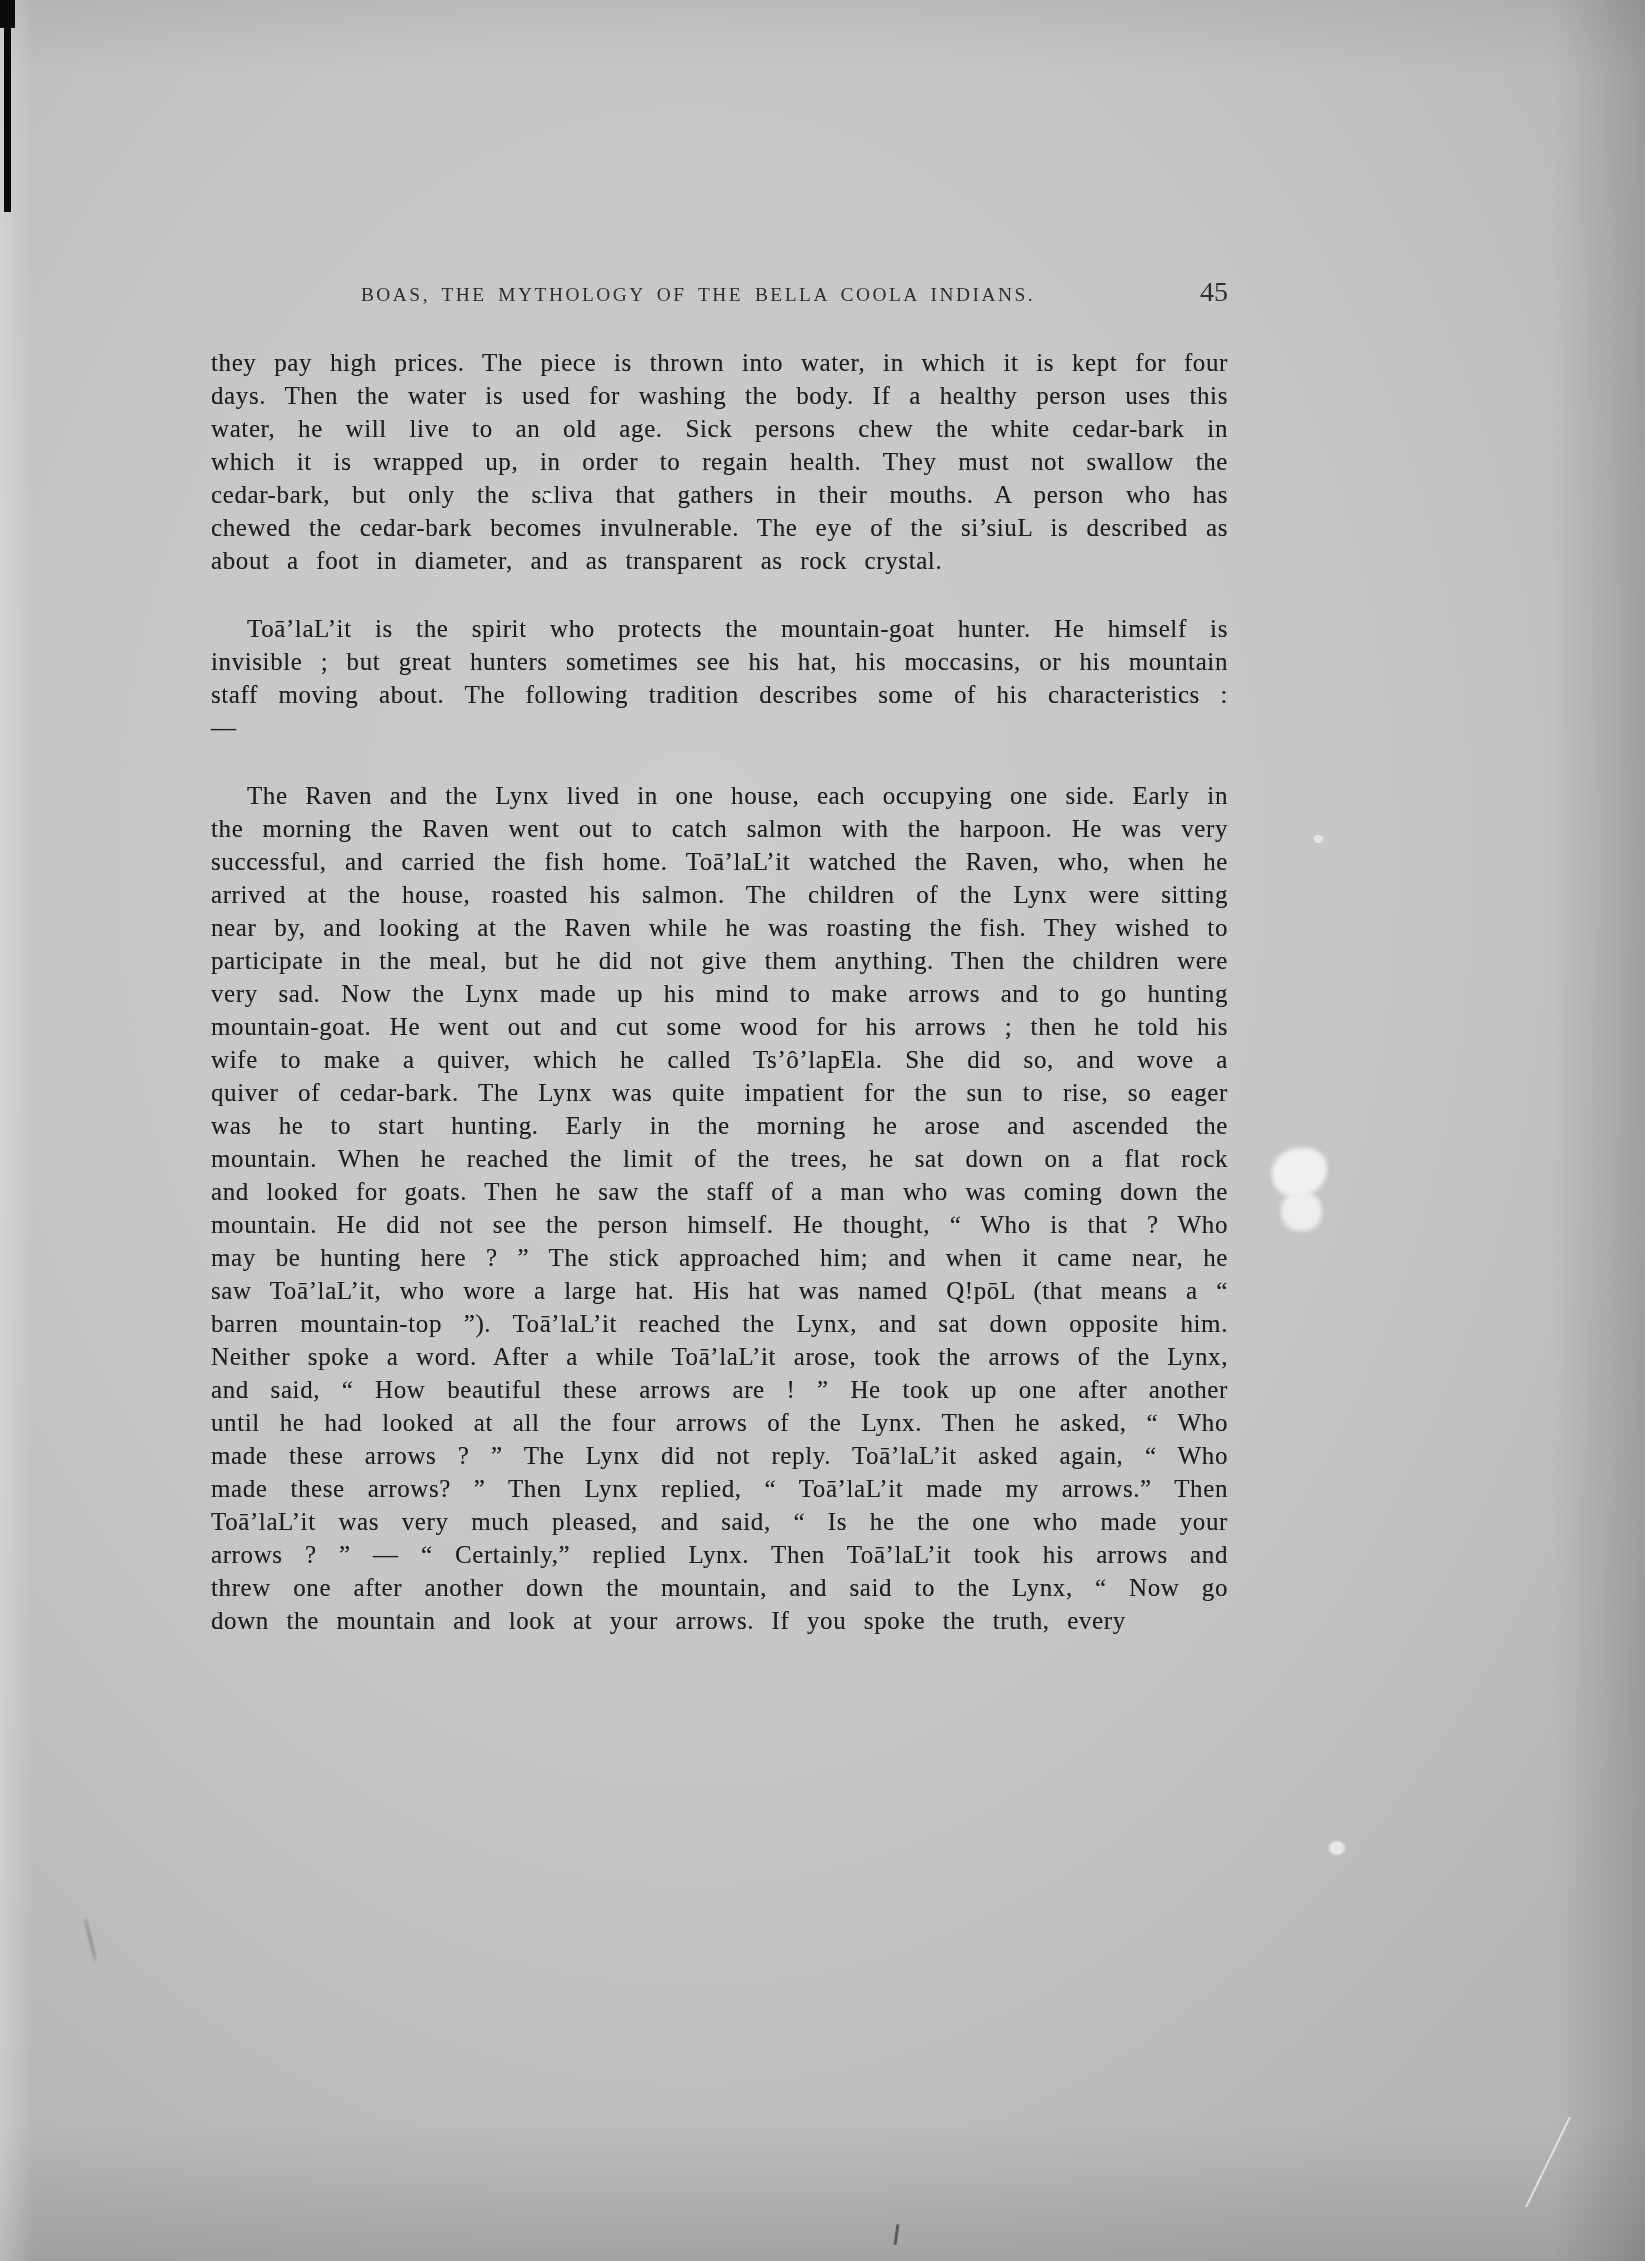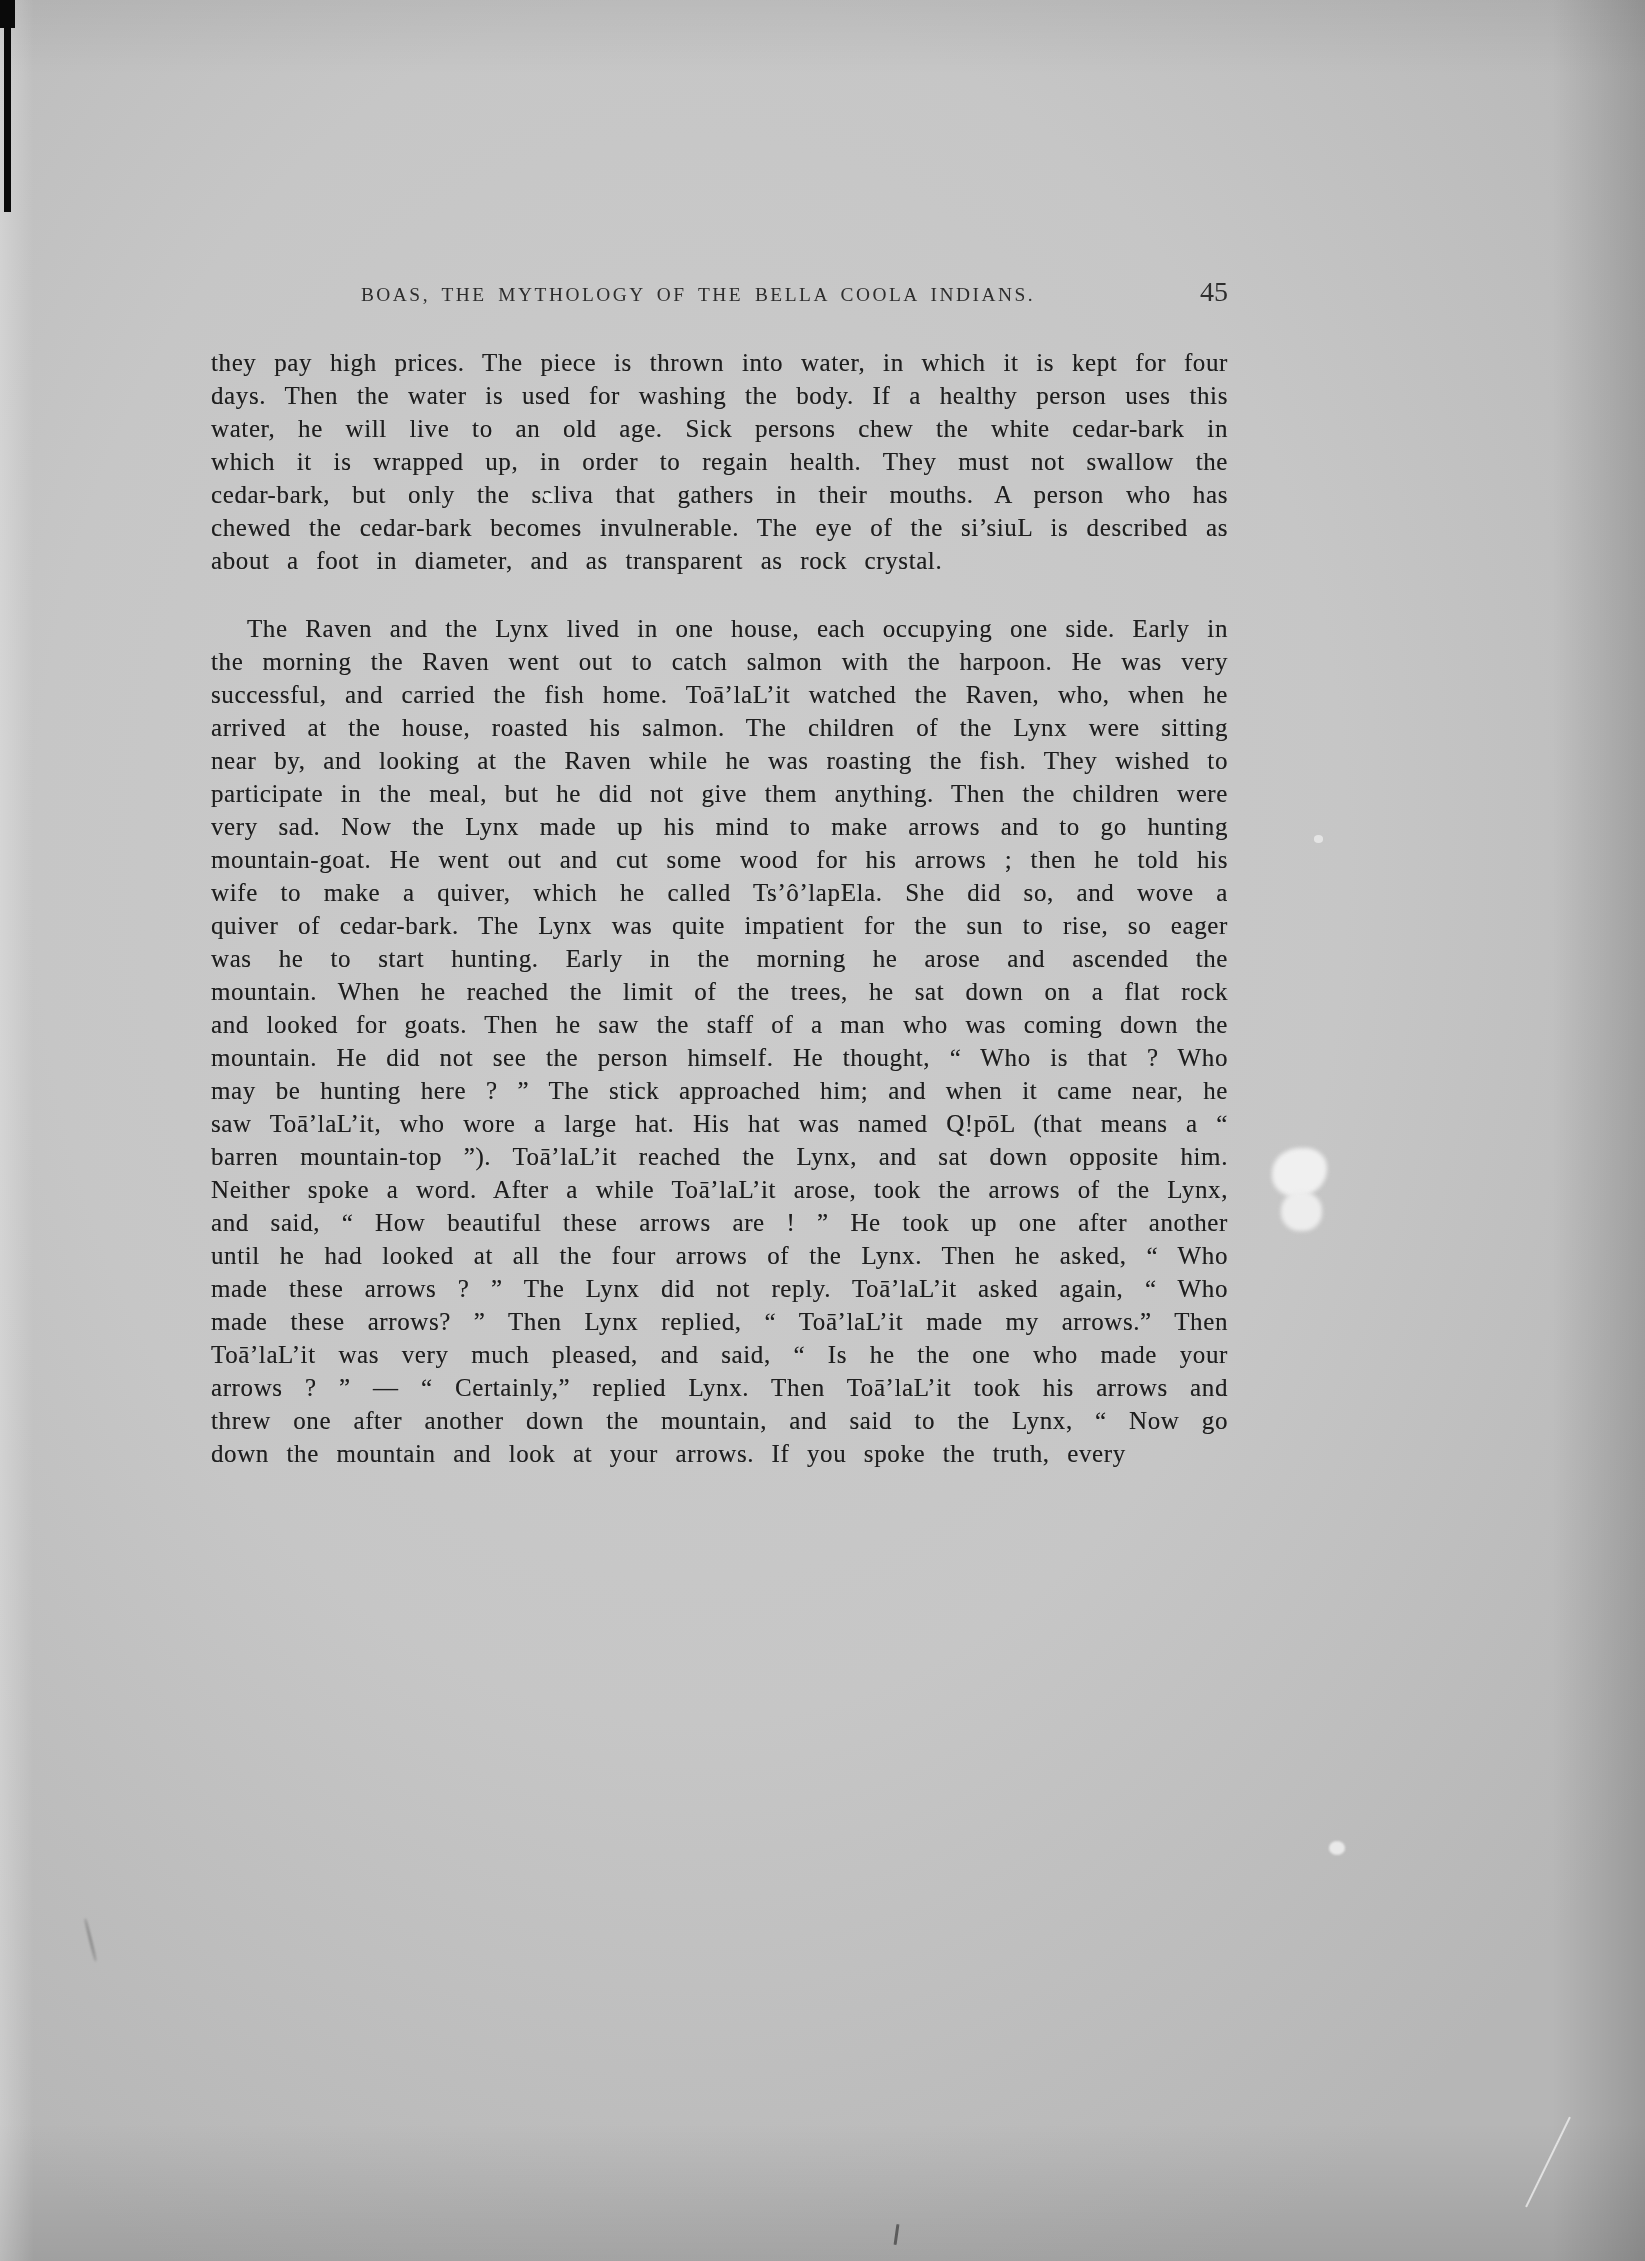--- a/index.html
+++ b/index.html
@@ -154,20 +154,21 @@
   <div class="spine-bar"></div>
 
   <div class="content">
     <div class="header">
       <span class="running-title">BOAS, THE MYTHOLOGY OF THE BELLA COOLA INDIANS.</span>
       <span class="page-number">45</span>
     </div>
 
     <p class="body-par">they pay high prices. The piece is thrown into water, in which it is kept for four days. Then the water is used for washing the body. If a healthy person uses this water, he will live to an old age. Sick persons chew the white cedar-bark in which it is wrapped up, in order to regain health. They must not swallow the cedar-bark, but only the saliva that gathers in their mouths. A person who has chewed the cedar-bark becomes invulnerable. The eye of the si’siuL is described as about a foot in diameter, and as transparent as rock crystal.</p>
 
+    <p class="body-par indent">Toā’laL’it is the spirit who protects the mountain-goat hunter. He himself is invisible ; but great hunters sometimes see his hat, his moccasins, or his mountain staff moving about. The following tradition describes some of his characteristics : —</p>
 
     <p class="body-par indent">The Raven and the Lynx lived in one house, each occupying one side. Early in the morning the Raven went out to catch salmon with the harpoon. He was very successful, and carried the fish home. Toā’laL’it watched the Raven, who, when he arrived at the house, roasted his salmon. The children of the Lynx were sitting near by, and looking at the Raven while he was roasting the fish. They wished to participate in the meal, but he did not give them anything. Then the children were very sad. Now the Lynx made up his mind to make arrows and to go hunting mountain-goat. He went out and cut some wood for his arrows ; then he told his wife to make a quiver, which he called Ts’ô’lapEla. She did so, and wove a quiver of cedar-bark. The Lynx was quite impatient for the sun to rise, so eager was he to start hunting. Early in the morning he arose and ascended the mountain. When he reached the limit of the trees, he sat down on a flat rock and looked for goats. Then he saw the staff of a man who was coming down the mountain. He did not see the person himself. He thought, “ Who is that ? Who may be hunting here ? ” The stick approached him; and when it came near, he saw Toā’laL’it, who wore a large hat. His hat was named Q!pōL (that means a “ barren mountain-top ”). Toā’laL’it reached the Lynx, and sat down opposite him. Neither spoke a word. After a while Toā’laL’it arose, took the arrows of the Lynx, and said, “ How beautiful these arrows are ! ” He took up one after another until he had looked at all the four arrows of the Lynx. Then he asked, “ Who made these arrows ? ” The Lynx did not reply. Toā’laL’it asked again, “ Who made these arrows? ” Then Lynx replied, “ Toā’laL’it made my arrows.” Then Toā’laL’it was very much pleased, and said, “ Is he the one who made your arrows ? ” — “ Certainly,” replied Lynx. Then Toā’laL’it took his arrows and threw one after another down the mountain, and said to the Lynx, “ Now go down the mountain and look at your arrows. If you spoke the truth, every</p>
   </div>
 
   <div class="blob-a"></div>
   <div class="blob-b"></div>
   <div class="dot-a"></div>
   <div class="dot-b"></div>
   <div class="dot-c"></div>
   <div class="scratch"></div>

